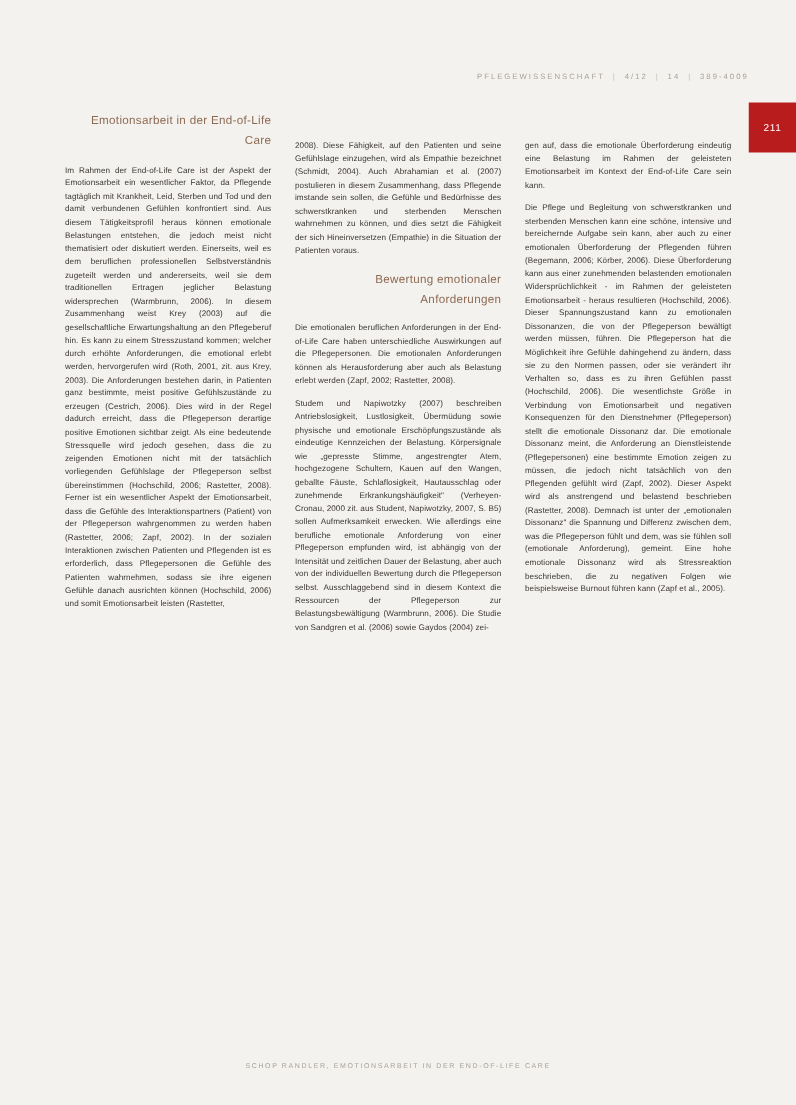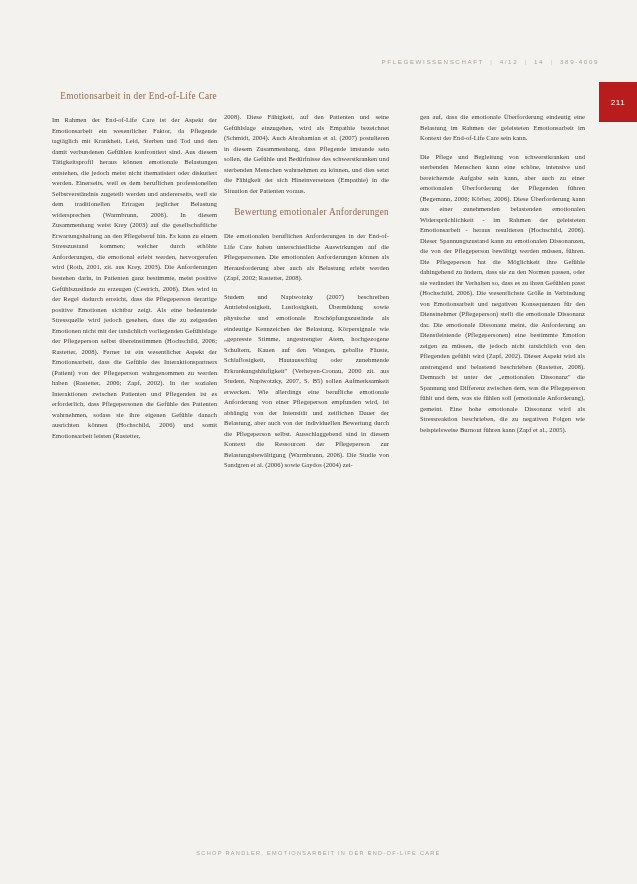--- a/index.html
+++ b/index.html
@@ -51,30 +51,29 @@
     align-items: center;
     justify-content: center;
   }
   
   .cols {
     position: absolute;
     top: 88px;
     left: 52px;
     right: 52px;
     bottom: 58px;
-    font-family: Liberation Serif, serif;
   }
   .col {
     position: absolute;
     top: 0;
     width: 165px;
     height: 100%;
   }
   .col1 { left: 0; }
-  .col2 { left: 172px; }
+  .col2 { left: 184px; }
   .col3 { left: 368px; }
 
   h2.section-title {
     font-size: 9.3px;
     font-weight: normal;
     color: #8d6a52;
     letter-spacing: 0.25px;
     line-height: 1.75;
     margin: 0 0 11px 0;
     text-align: right;

